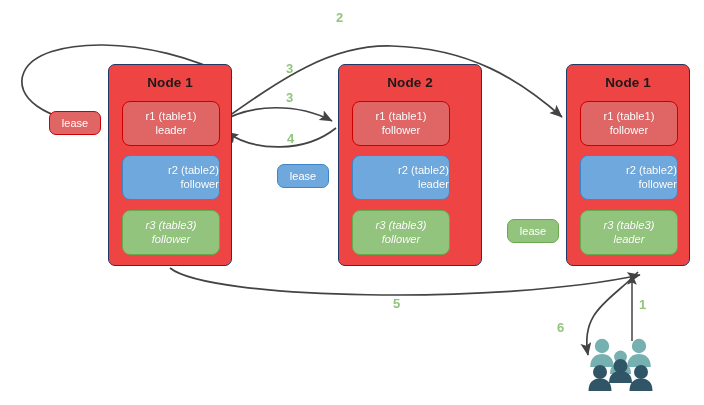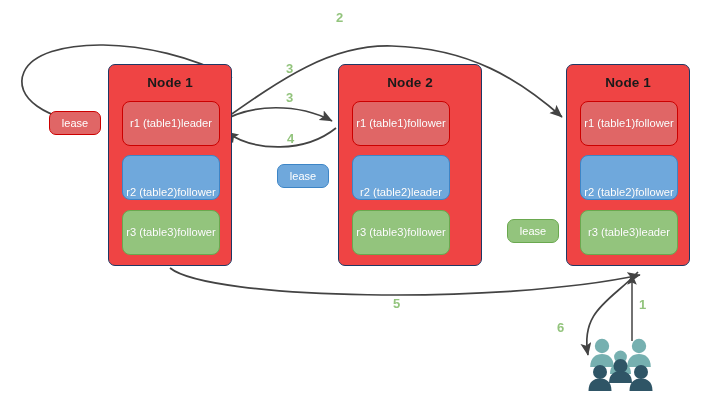--- a/index.html
+++ b/index.html
@@ -46,33 +46,33 @@
     letter-spacing: .1px;
   }
   .replica {
     position: absolute;
     left: 13px;
     width: 98px;
     height: 45px;
     box-sizing: border-box;
     border-radius: 8px;
     display: flex;
-    flex-direction: row;
+    flex-direction: column;
     align-items: center;
     justify-content: center;
     color: #ffffff;
     font-size: 11.2px;
     line-height: 13.4px;
     text-align: center;
     text-shadow: 0 0 1px rgba(0,0,0,.12);
   }
   .replica .l1, .replica .l2 { display: block; }
   .rep-red   { background: #e06666; border: 1.6px solid #cc0000; }
   .rep-blue  { background: #6fa8dc; border: 1.6px solid #3d85c6; align-items: flex-end; }
-  .rep-green { background: #93c47d; border: 1.6px solid #6aa84f; }
+  .rep-green { background: #93c47d; border: 1.6px solid #6aa84f; font-style: italic; }
 
   .lease {
     position: absolute;
     box-sizing: border-box;
     border-radius: 7px;
     display: flex;
     align-items: center;
     justify-content: center;
     color: #ffffff;
     font-size: 11px;

